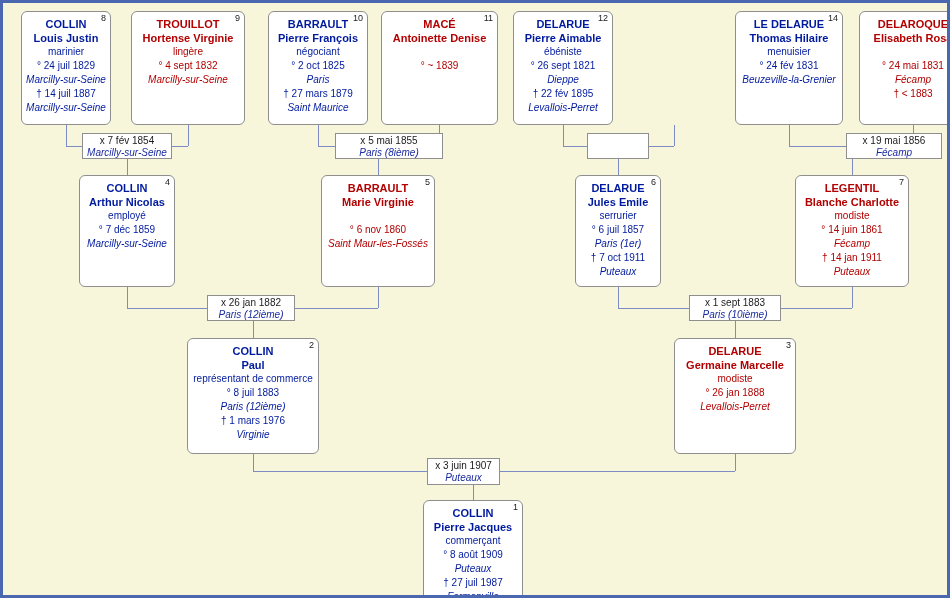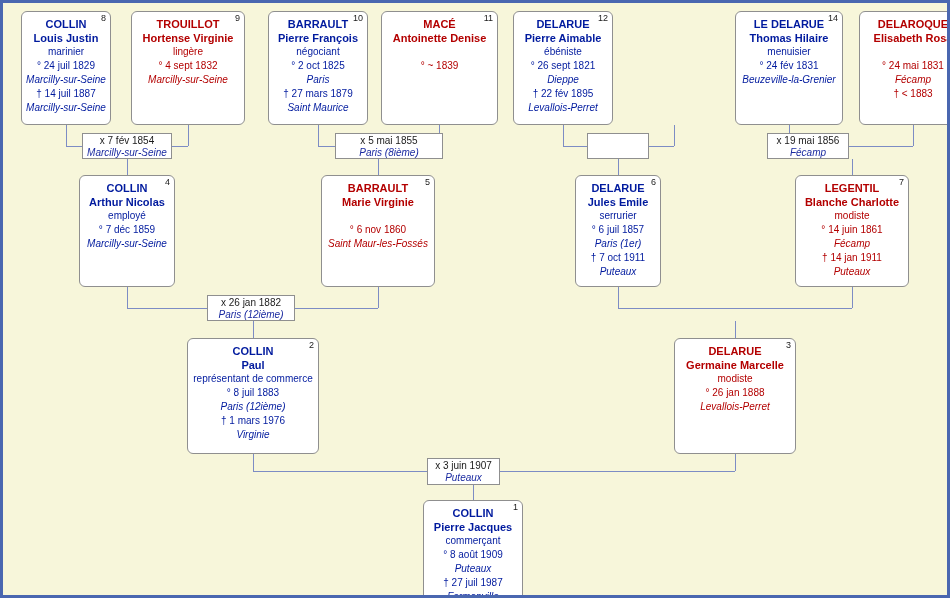--- a/index.html
+++ b/index.html
@@ -76,27 +76,31 @@
     <div class="mline mplace">Marcilly-sur-Seine</div>
   </div>
   <div class="mbox" style="left:332px;top:130px;width:108px;height:26px">
     <div class="mline mdate">x 5 mai 1855</div>
     <div class="mline mplace">Paris (8ième)</div>
   </div>
   <div class="mbox" style="left:584px;top:130px;width:62px;height:26px">
     <div class="mline mdate"></div>
     <div class="mline mplace"></div>
   </div>
-  <div class="mbox" style="left:764px;top:130px;width:82px;height:26px">
+  <div class="mbox" style="left:843px;top:130px;width:96px;height:26px">
     <div class="mline mdate">x 19 mai 1856</div>
     <div class="mline mplace">Fécamp</div>
   </div>
   <div class="mbox" style="left:204px;top:292px;width:88px;height:26px">
     <div class="mline mdate">x 26 jan 1882</div>
     <div class="mline mplace">Paris (12ième)</div>
+  </div>
+  <div class="mbox" style="left:686px;top:292px;width:92px;height:26px">
+    <div class="mline mdate">x 1 sept 1883</div>
+    <div class="mline mplace">Paris (10ième)</div>
   </div>
   <div class="mbox" style="left:424px;top:455px;width:73px;height:27px">
     <div class="mline mdate">x 3 juin 1907</div>
     <div class="mline mplace">Puteaux</div>
   </div>
 
   <div class="pbox male" style="left:18px;top:8px;width:90px;height:114px">
     <span class="num">8</span>
     <div class="pline surname">COLLIN</div>
     <div class="pline given">Louis Justin</div>

